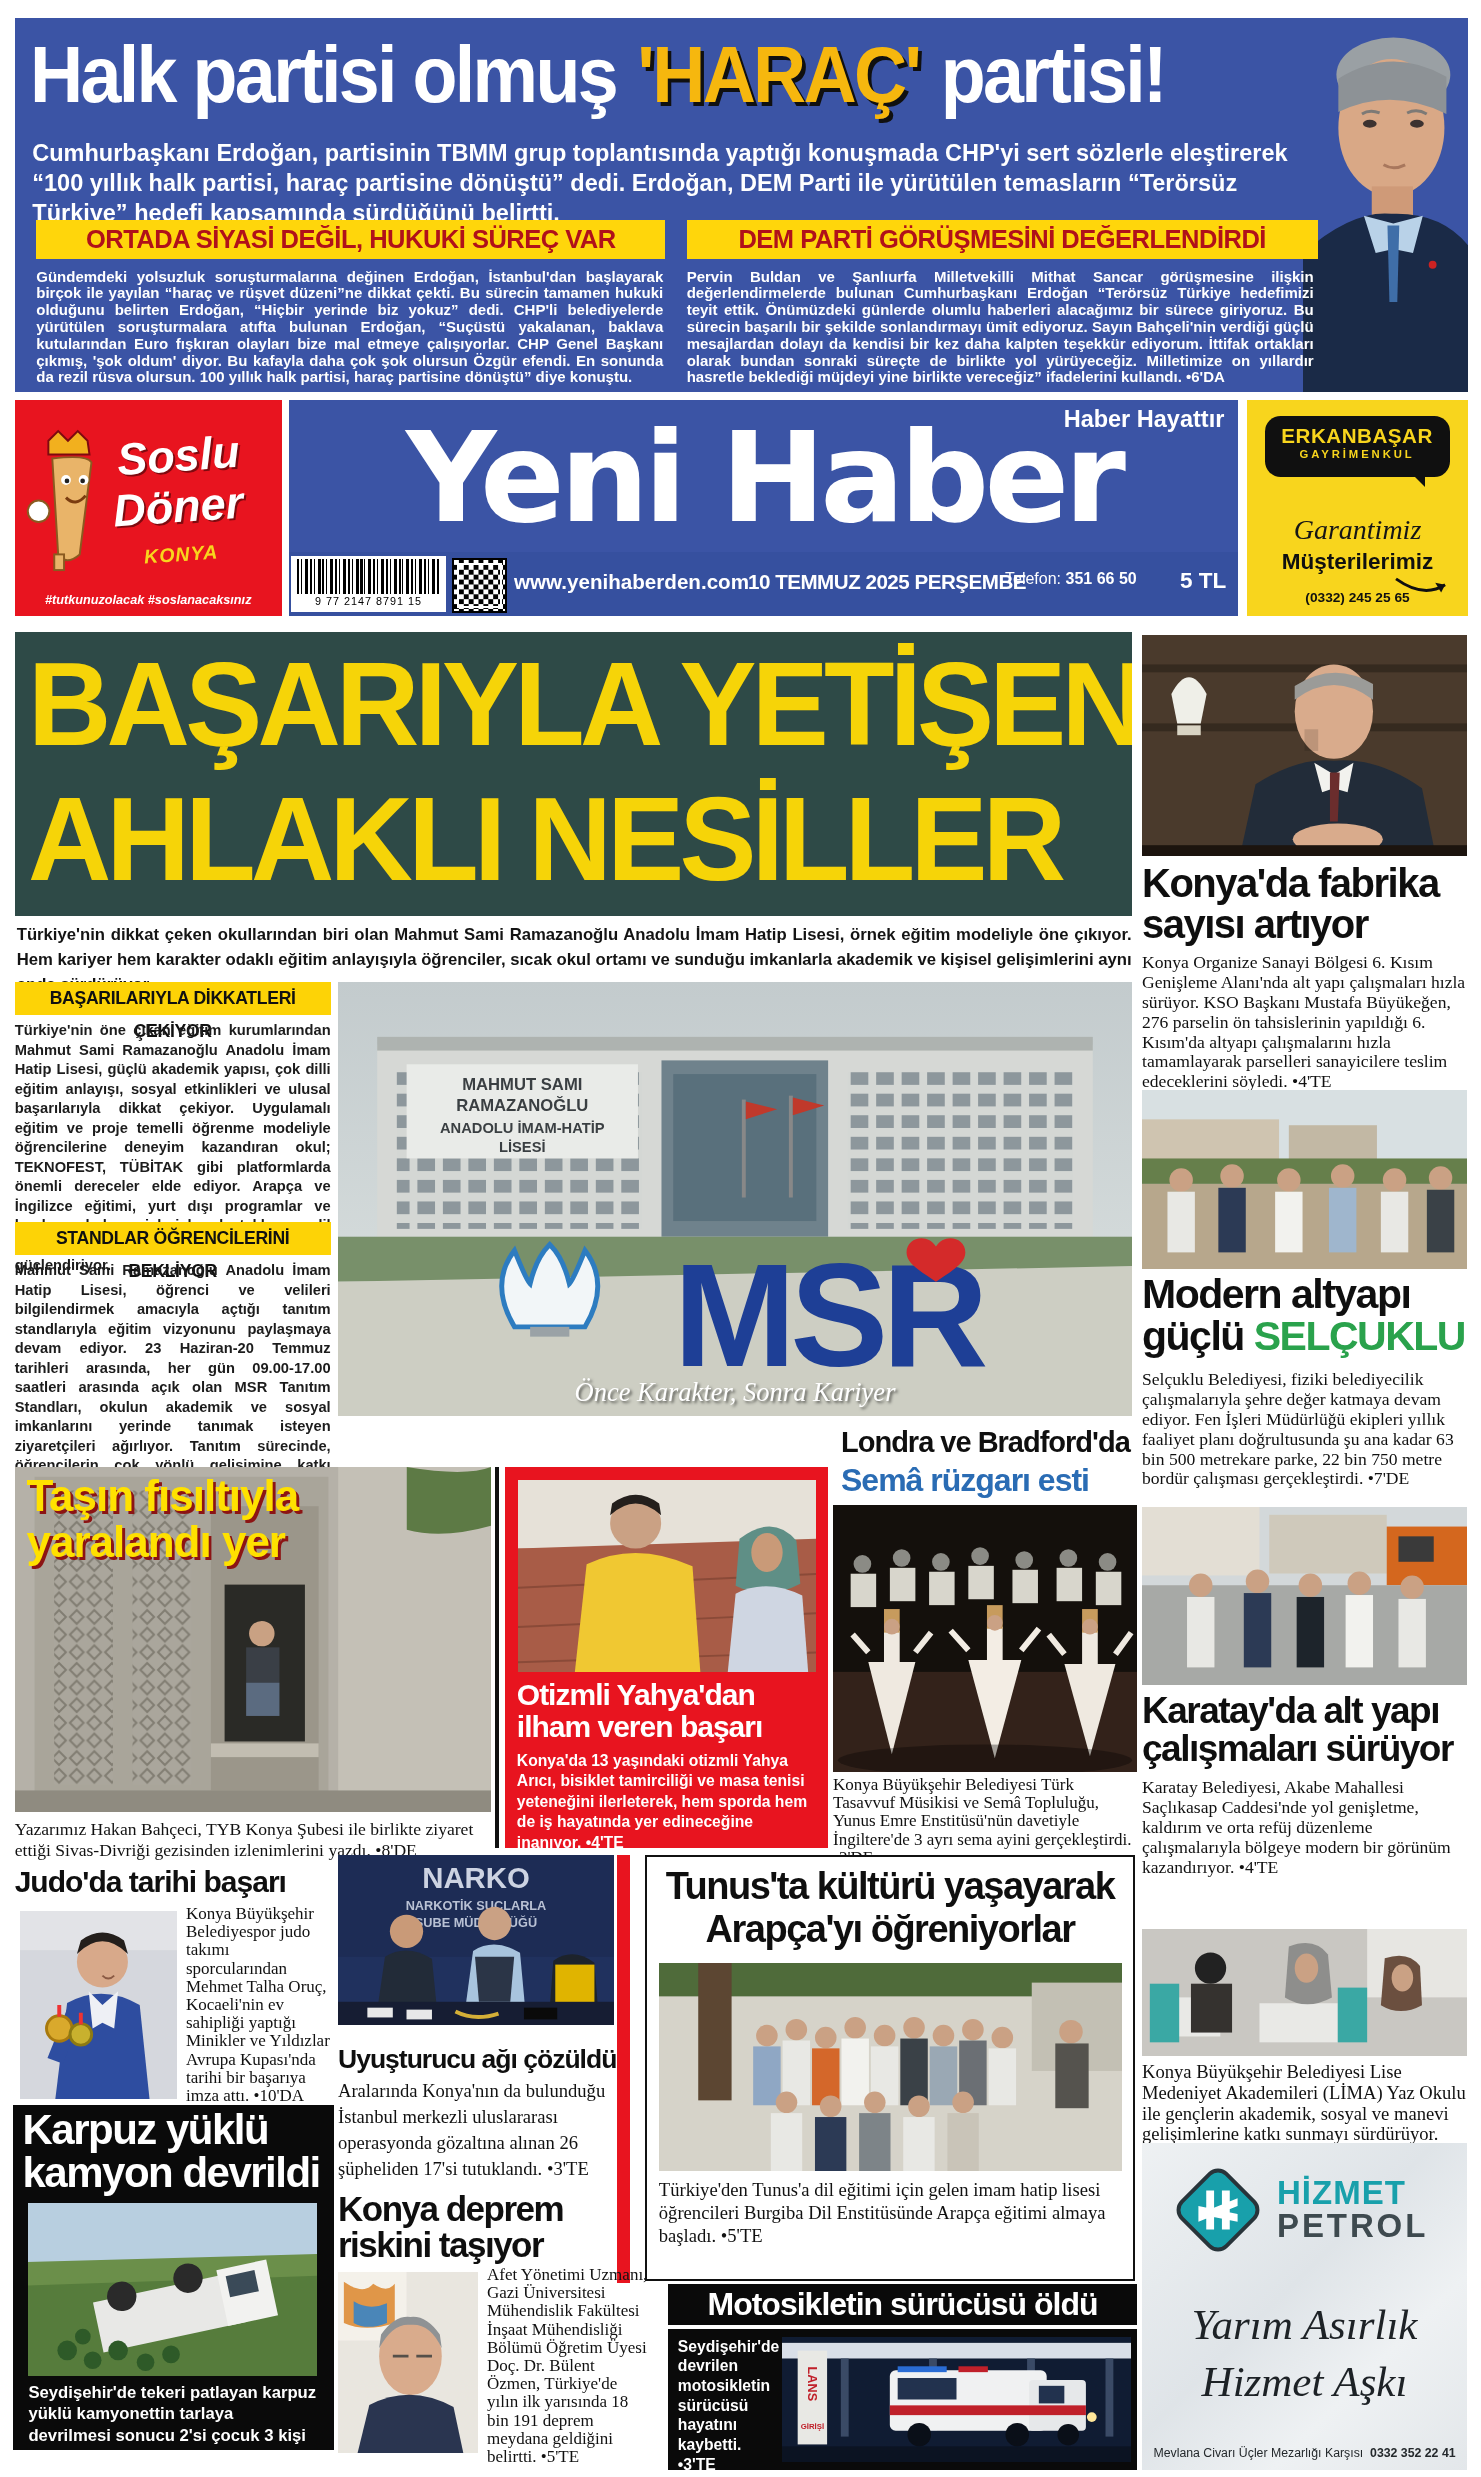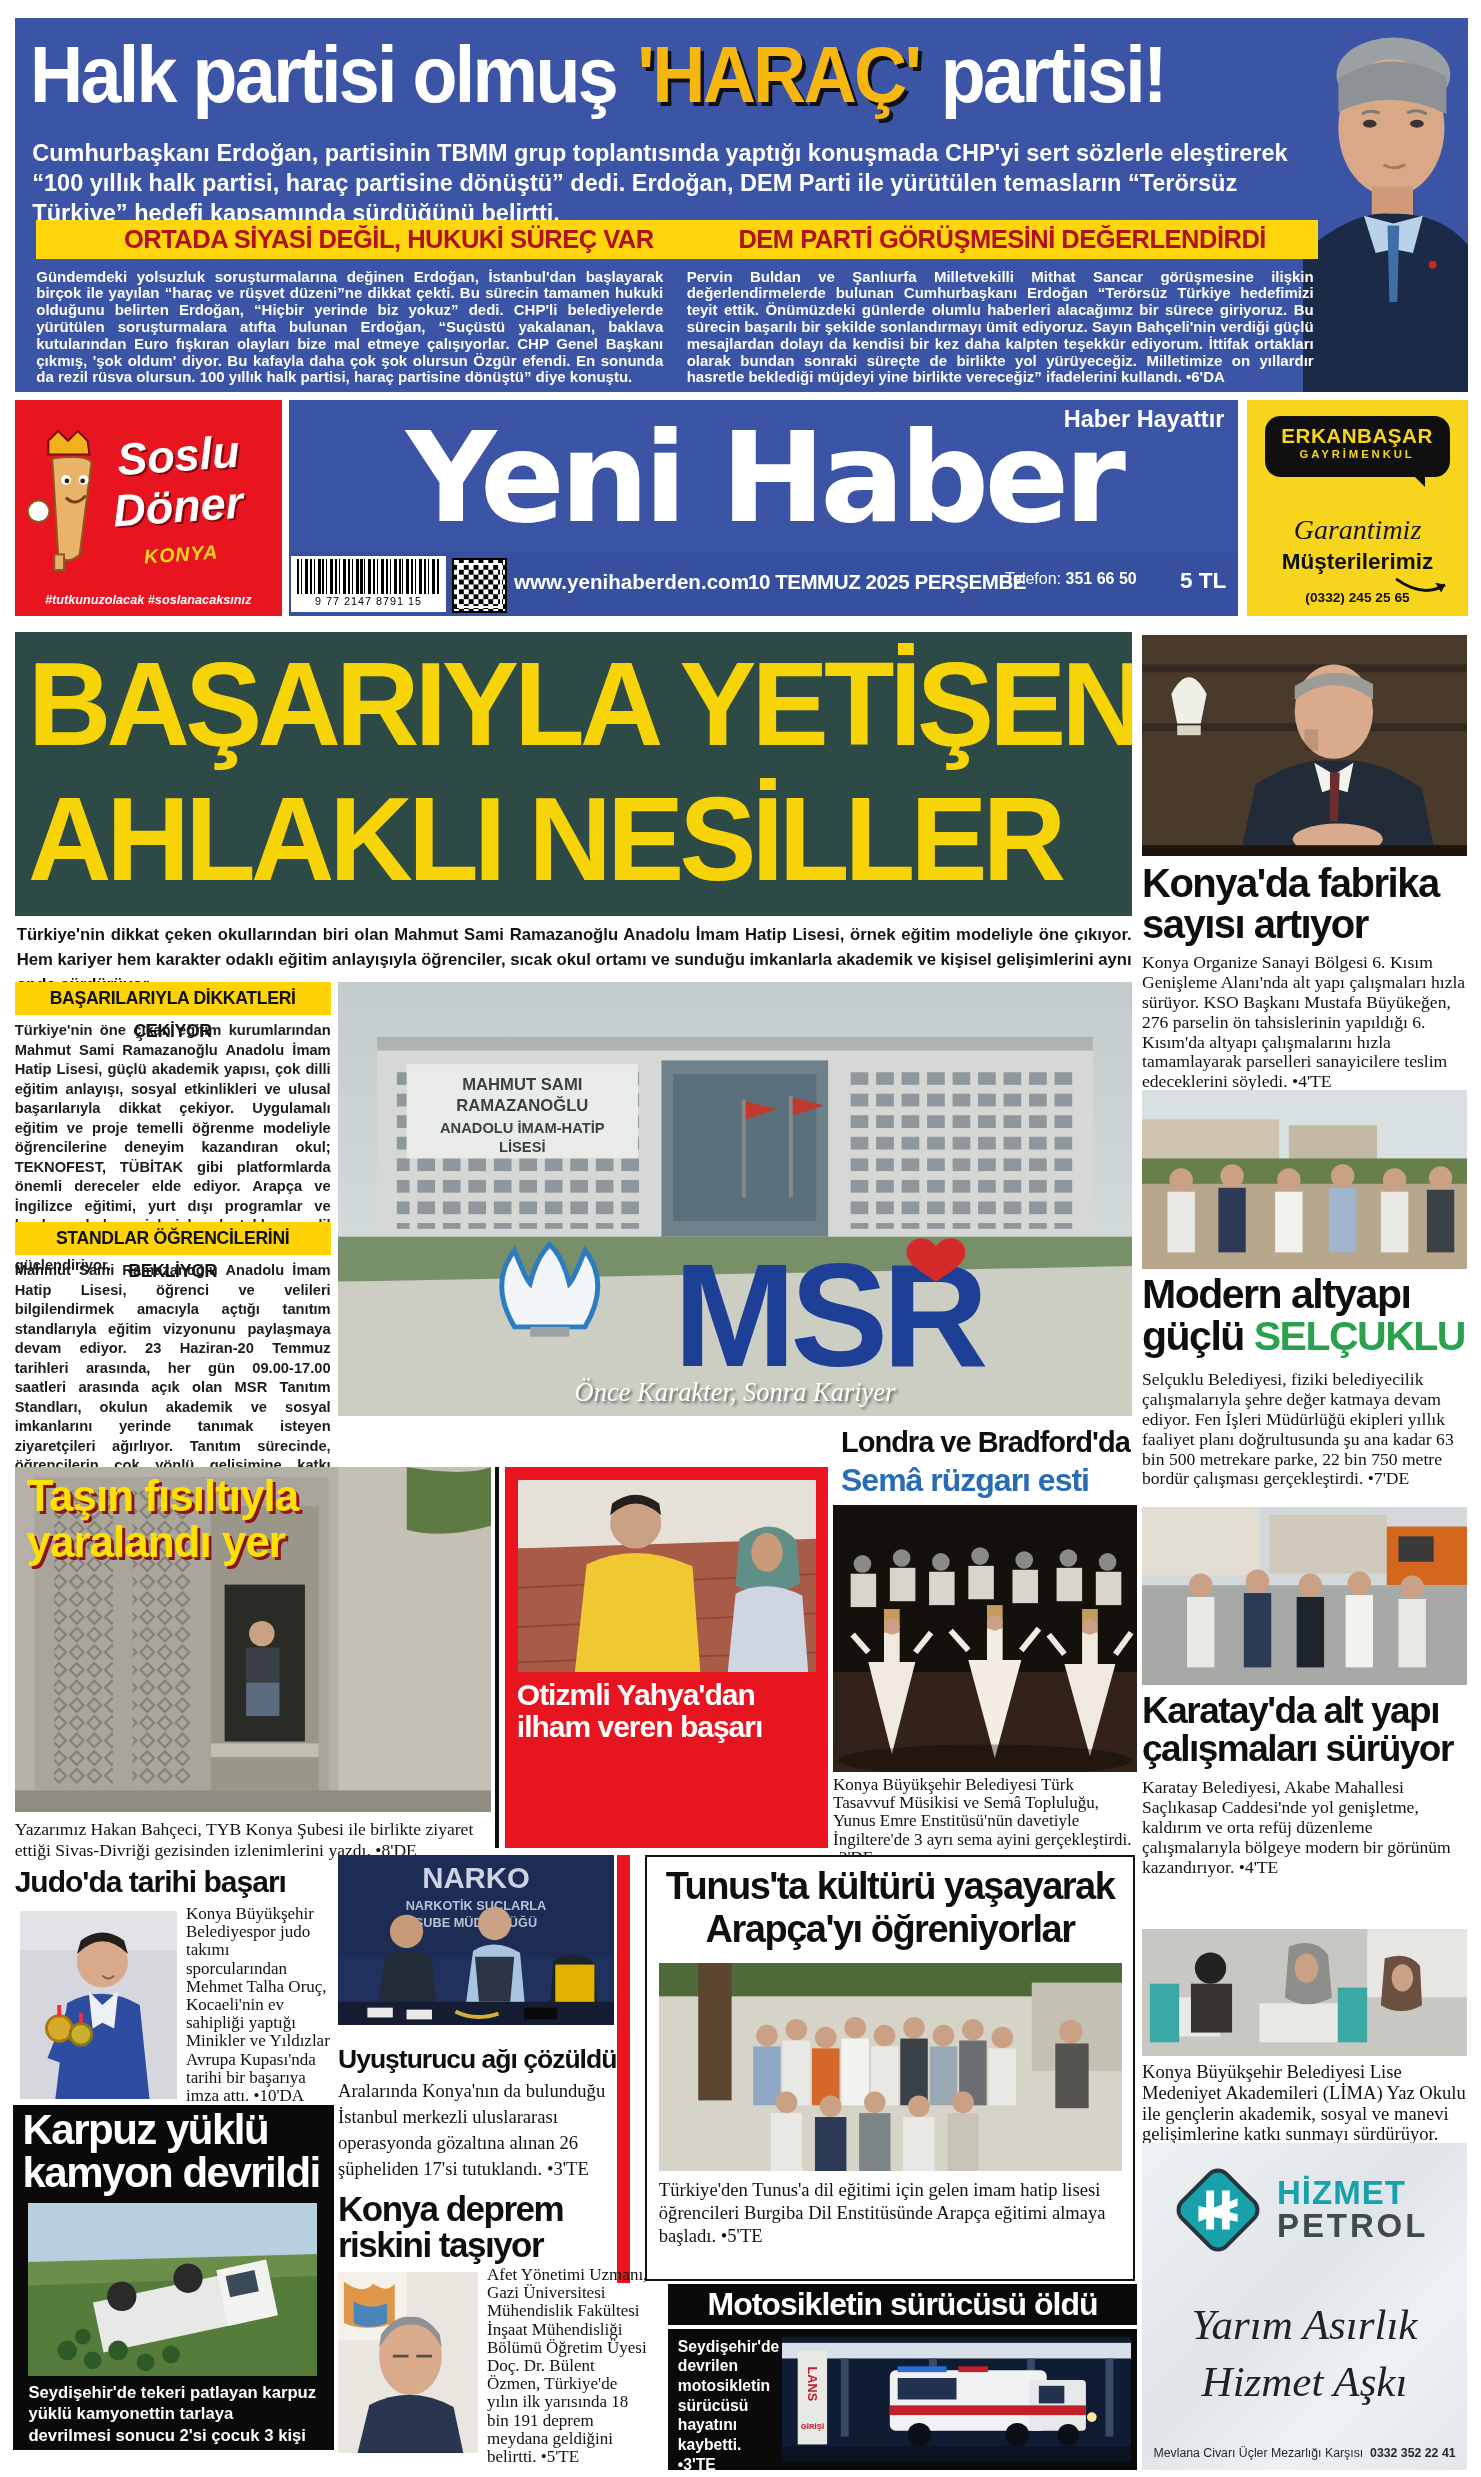--- a/index.html
+++ b/index.html
@@ -8,21 +8,21 @@
   .abs{position:absolute;}
 
   
   .banner{left:14.7px;top:17.6px;width:1453px;height:374px;background:#3b54a5;overflow:hidden;}
   .banner-headline{left:15.7px;top:15.7px;width:1421px;font-weight:900;font-size:80px;line-height:1.05;
         color:#fff;letter-spacing:-2.9px;white-space:nowrap;transform:scaleX(.92);transform-origin:left;}
   .banner-headline .hl{color:#f6b70e;text-shadow:3.9px 3.9px 0 #101010;padding:0 3.9px;}
   .banner-deck{left:17.6px;top:120px;width:1294px;font-weight:700;font-size:23.5px;line-height:1.28;color:#fff;}
   .kicker{height:39px;background:#ffd60b;color:#b0111a;font-weight:900;font-size:25.5px;line-height:39px;
         text-align:center;letter-spacing:-0.5px;}
-  .kicker1{left:21.6px;top:202px;width:705px;}
+  .kicker1{left:21.6px;top:202px;width:629px;}
   .kicker2{left:672px;top:202px;width:631px;}
   .banner-body{top:251px;width:627px;height:133px;color:#fff;font-weight:700;font-size:15px;
         line-height:1.12;text-align:justify;}
   .bbody-l{left:21.6px;}
   .bbody-r{left:672px;}
   .erdogan{right:0;top:0;width:165px;height:374px;}
 
   
   .soslu{left:14.7px;top:400px;width:267px;height:216px;background:#e8141f;overflow:hidden;}
   .soslu-word{font-style:italic;font-weight:900;color:#fff;font-size:45px;line-height:1;
@@ -415,20 +415,21 @@
       <path d="M94 36 Q120 12 146 36 L144 24 Q120 6 96 24 Z" fill="#241f1c"></path>
       <path d="M58 196 L70 86 Q120 62 178 88 L186 196 Z" fill="#f0c832"></path>
       <path d="M226 60 q34 -26 58 2 l4 44 q-34 18 -66 2 Z" fill="#5f8f86"></path>
       <ellipse cx="254" cy="74" rx="16" ry="20" fill="#c99a78"></ellipse>
       <path d="M214 196 L222 116 Q254 100 290 118 L296 196 Z" fill="#cfd6e2"></path>
     </svg>
     <div class="abs yahya-title">
       <div>Otizmli Yahya'dan</div>
       <div>ilham veren başarı</div>
     </div>
+    <div class="abs yahya-body">Konya'da 13 yaşındaki otizmli Yahya Arıcı, bisiklet tamirciliği ve masa tenisi yeteneğini ilerleterek, hem sporda hem de iş hayatında yer edineceğine inanıyor. •4'TE</div>
   </div>
 
   <div class="abs sema-t1">Londra ve Bradford'da</div>
   <div class="abs sema-t2">Semâ rüzgarı esti</div>
   <div class="abs sema-photo photo-frame">
     <svg width="304" height="267" viewBox="0 0 310 272" preserveAspectRatio="none">
       <rect width="310" height="272" fill="#14100c"></rect>
       <rect x="0" y="170" width="310" height="102" fill="#33221a"></rect>
       <g fill="#8b8b85">
         <circle cx="30" cy="60" r="9"></circle>

